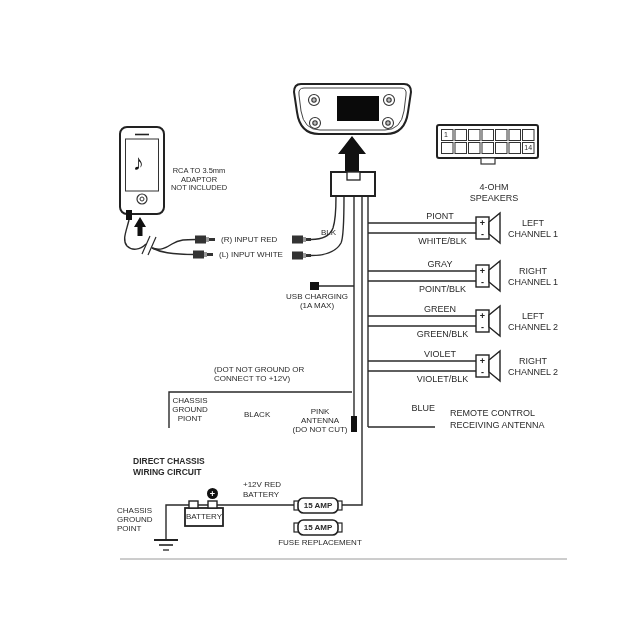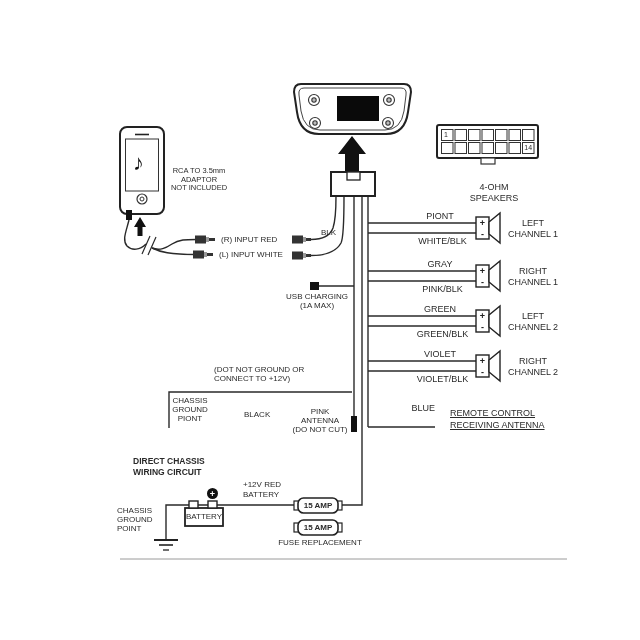--- a/index.html
+++ b/index.html
@@ -197,36 +197,36 @@
 
   <div class="lbl c f9" style="left:454px;top:182px;width:80px;line-height:1.2;">4-OHM
 SPEAKERS</div>
 
   <div class="lbl c f9" style="left:395px;top:211px;width:90px;">PIONT</div>
   <div class="lbl c f9" style="left:395px;top:236px;width:95px;">WHITE/BLK</div>
   <div class="lbl c f9" style="left:493px;top:218px;width:80px;line-height:1.25;">LEFT
 CHANNEL 1</div>
 
   <div class="lbl c f9" style="left:395px;top:259px;width:90px;">GRAY</div>
-  <div class="lbl c f9" style="left:395px;top:284px;width:95px;">PINK/BLK</div>
+  <div class="lbl c f9" style="left:395px;top:284px;width:95px;">POINT/BLK</div>
   <div class="lbl c f9" style="left:493px;top:266px;width:80px;line-height:1.25;">RIGHT
 CHANNEL 1</div>
 
   <div class="lbl c f9" style="left:395px;top:304px;width:90px;">GREEN</div>
   <div class="lbl c f9" style="left:395px;top:329px;width:95px;">GREEN/BLK</div>
   <div class="lbl c f9" style="left:493px;top:311px;width:80px;line-height:1.25;">LEFT
 CHANNEL 2</div>
 
   <div class="lbl c f9" style="left:395px;top:349px;width:90px;">VIOLET</div>
   <div class="lbl c f9" style="left:395px;top:374px;width:95px;">VIOLET/BLK</div>
   <div class="lbl c f9" style="left:493px;top:356px;width:80px;line-height:1.25;">RIGHT
 CHANNEL 2</div>
 
   <div class="lbl r f9" style="left:393px;top:403px;width:42px;">BLUE</div>
-  <div class="lbl f9" style="left:450px;top:407px;width:110px;line-height:1.35;text-decoration:underline;">REMOTE CONTROL
+  <div class="lbl f9" style="left:450px;top:407px;width:110px;line-height:1.35;">REMOTE CONTROL
 RECEIVING ANTENNA</div>
 
   <div class="lbl" style="left:214px;top:365px;width:96px;">(DOT NOT GROUND OR
 CONNECT TO +12V)</div>
   <div class="lbl" style="left:244px;top:410px;">BLACK</div>
   <div class="lbl c" style="left:170px;top:397px;width:40px;line-height:1.1;">CHASSIS
 GROUND
 PIONT</div>
   <div class="lbl c" style="left:290px;top:408px;width:60px;line-height:1.1;">PINK
 ANTENNA

